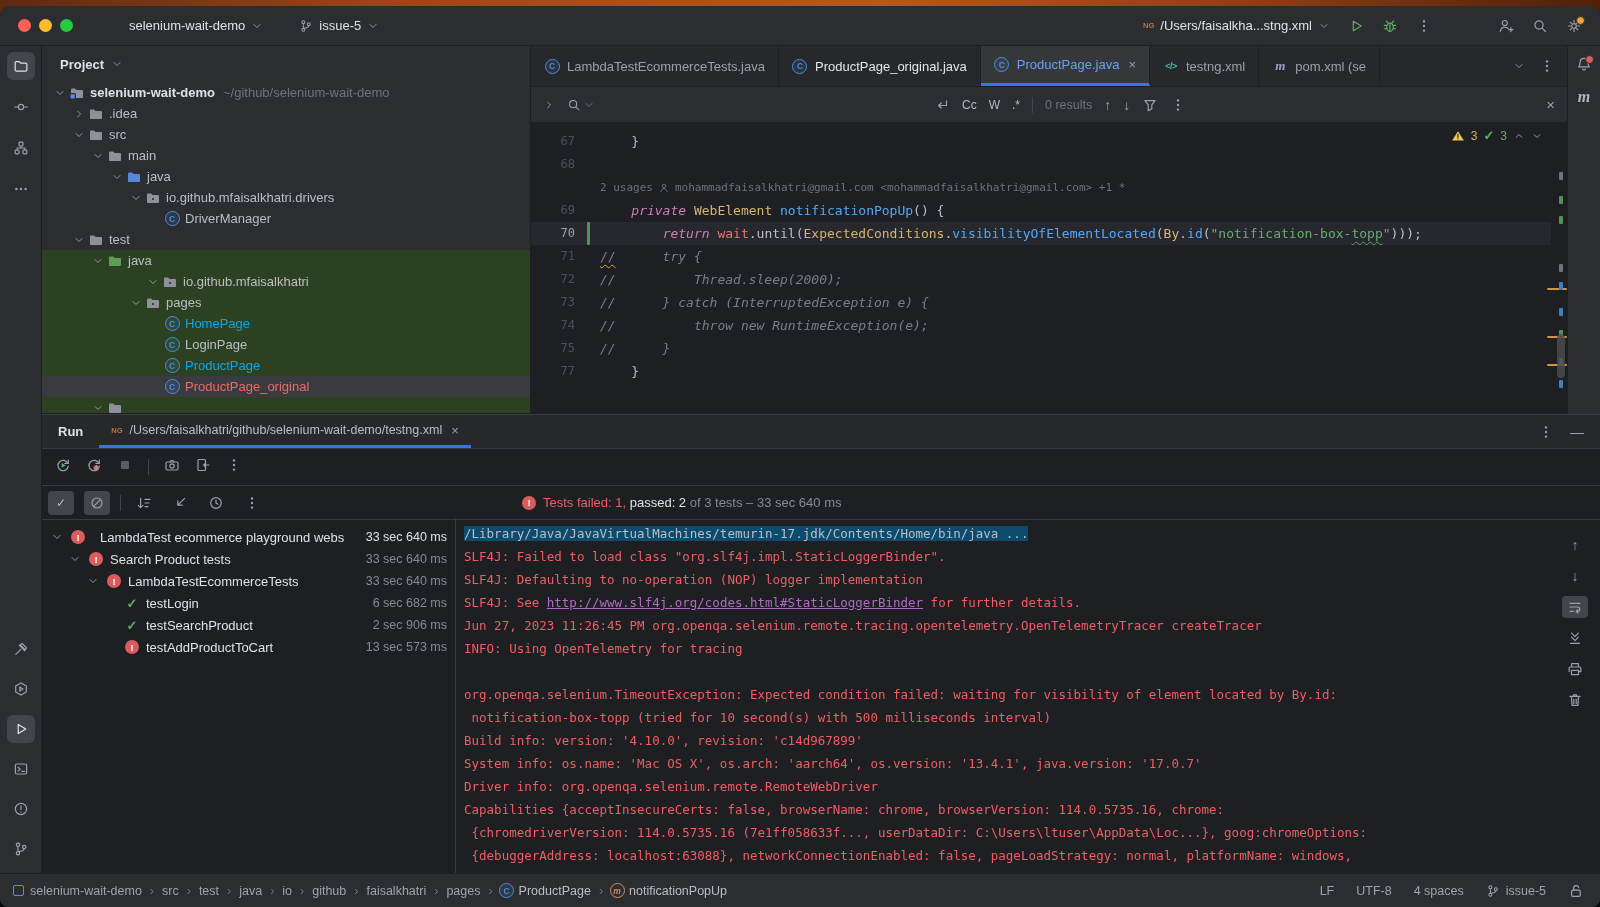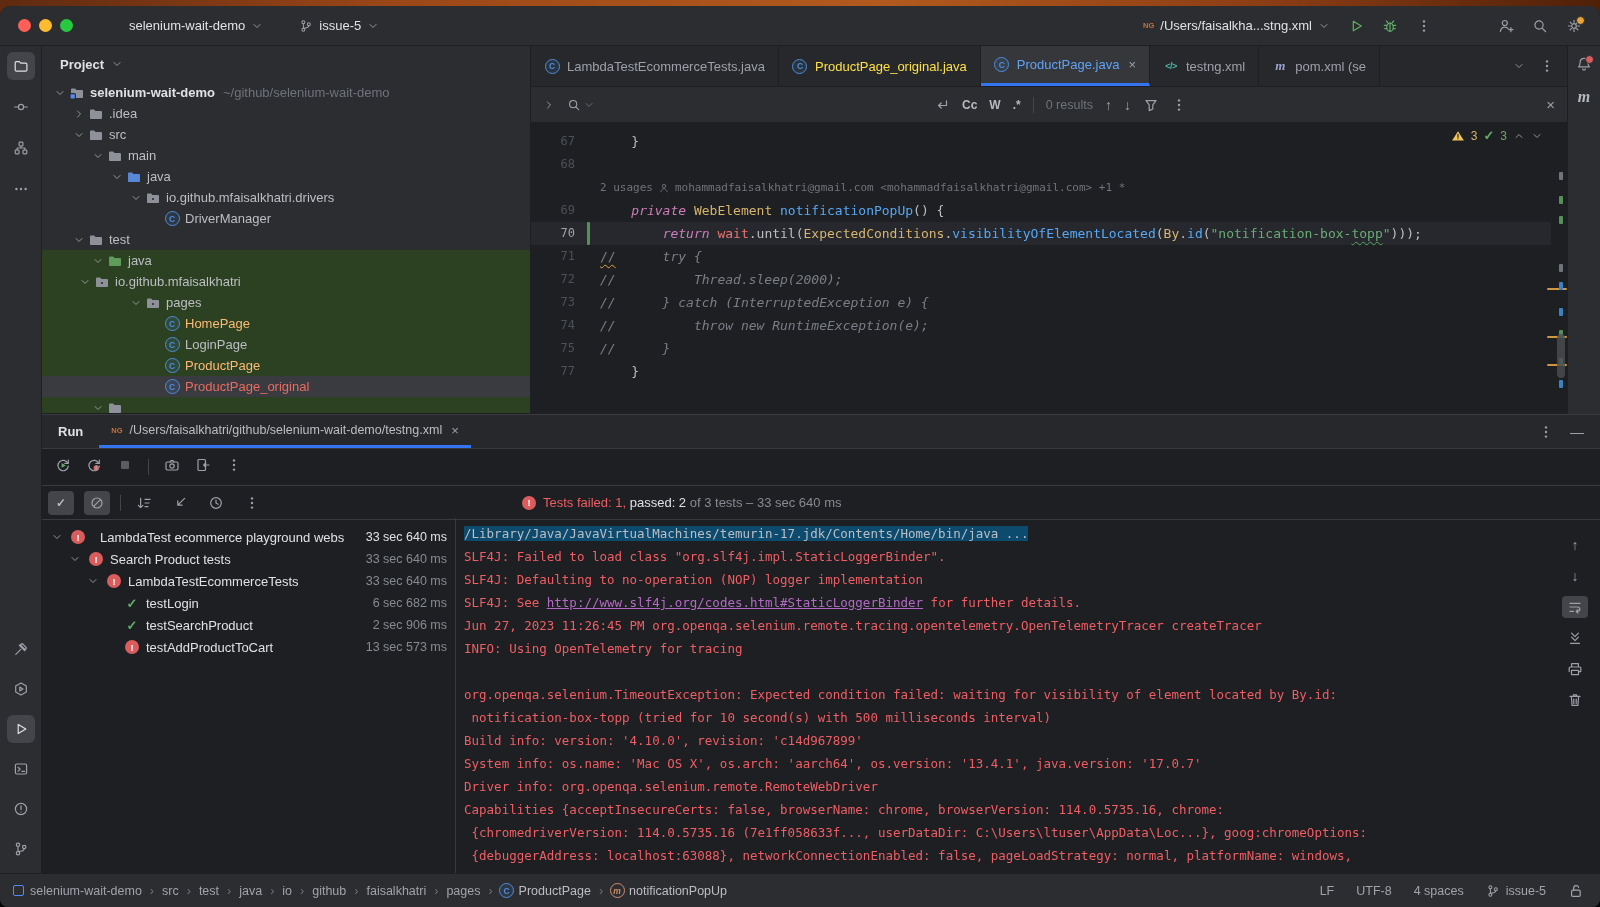--- a/index.html
+++ b/index.html
@@ -40,38 +40,38 @@
   .ic.s12 svg,.ic.s12{width:12px;height:12px}
   .ic.s14 svg,.ic.s14{width:14px;height:14px}
   .cico{width:13px;height:13px;border:1.2px solid #4e8ddb;border-radius:50%;color:#4e8ddb;font-size:8.5px;font-weight:700;display:inline-flex;align-items:center;justify-content:center;background:rgba(78,141,219,.12);font-family:"Liberation Sans",sans-serif;flex:0 0 auto}
   .xico{color:#4db6a5;font-size:9px;font-weight:700;letter-spacing:-.5px;white-space:nowrap}
   .mico{color:#99a3cc;font-style:italic;font-weight:700;font-size:13px;font-family:"Liberation Serif",serif}
   .ngico{color:#c4703f;font-size:7.5px;font-weight:800;letter-spacing:0}
   .meico{width:13px;height:13px;border-radius:50%;border:1.2px solid #cf8e6d;color:#cf8e6d;font-size:8.5px;font-style:italic;font-weight:700;display:inline-flex;align-items:center;justify-content:center;flex:0 0 auto}
   .sqico{width:9px;height:9px;border:1.6px solid #548af7;border-radius:2px;display:inline-block}
   .ebadge{width:14px;height:14px;border-radius:50%;background:#db5c5c;color:#fff;font-size:9.5px;font-weight:800;display:inline-flex;align-items:center;justify-content:center;flex:0 0 auto}
   .pcheck{color:#5fad65;font-weight:700;font-size:13px}
-  .kbd{color:#b6b9bf;font-weight:700;font-size:12px}
+  .kbd{color:#b6b9bf;font-weight:400;font-size:12px}
 
   
   .ptrow{height:21px;display:flex;align-items:center;font-size:13px;color:#bcbec4;white-space:nowrap}
   .ptrow .tchv{width:16px;display:inline-flex;justify-content:center;color:#9da0a8}
   .ptrow .fic{margin:0 5px 0 1px;display:inline-flex}
   .ptrow.scope{background:#2c4122}
   .ptrow.selected{background:#393b40}
   .ptrow .sfx{color:#6f737a;margin-left:8px}
   .ptrow.bold .lab{font-weight:700;color:#dfe1e5}
-  .lab.blue{color:#fdba74}.lab.red{color:#ea6b61}
+  .lab.blue{color:#0ea5e9}.lab.red{color:#ea6b61}
   .fold-gray{color:#8e9199}.fold-blue{color:#5787d6}.fold-green{color:#5f9c59}
 
   
   .tabs{height:40px;background:#26282b;display:flex;align-items:stretch;border-bottom:1px solid #1e1f22;font-size:13px}
   .etab{display:flex;align-items:center;gap:7px;padding:0 13px;color:#9da0a8;border-right:1px solid #1e1f22}
   .etab .tx{white-space:nowrap}
-  .etab.t-red .tx{color:#fde047}
+  .etab.t-red .tx{color:#e5e5e5}
   .etab.t-active{background:#35373b;border-bottom:3px solid #3574f0;color:#dfe1e5}
   .etab.t-active .tx{color:#61a2f5}
   .tclose{color:#9da0a8;font-size:13px;margin-left:2px}
   .tab-extras{margin-left:auto;display:flex;align-items:center;gap:14px;padding-right:12px;color:#9da0a8}
   .srow{height:35px;background:#2b2d30;border-bottom:1px solid #1e1f22;display:flex;align-items:center;gap:12px;padding:0 12px;color:#9da0a8;font-size:12.5px}
   .srow .spacer1{width:315px}
   .srow .flex{flex:1}
   .vdiv{width:1px;height:16px;background:#43454a}
   .dim{color:#6f737a}
 
@@ -428,21 +428,21 @@
               <path d="M4 6l4 4 4-4"></path>
             </svg>
           </span>
           <span class="fic fold-green ic">
             <svg viewBox="0 0 16 16">
               <path d="M2 4.6c0-.6.5-1.1 1.1-1.1h3l1.4 1.5h5.4c.6 0 1.1.5 1.1 1.1v5.8c0 .6-.5 1.1-1.1 1.1H3.1c-.6 0-1.1-.5-1.1-1.1z" fill="currentColor" stroke="none"></path>
             </svg>
           </span>
           <span class="lab">java</span>
         </div>
-        <div class="ptrow scope" style="padding-left: 35px;">
+        <div class="ptrow scope" style="padding-left: 103px;">
           <span class="tchv ic s12">
             <svg viewBox="0 0 16 16">
               <path d="M4 6l4 4 4-4"></path>
             </svg>
           </span>
           <span class="fic ic">
             <svg viewBox="0 0 16 16">
               <path d="M2 4.6c0-.6.5-1.1 1.1-1.1h3l1.4 1.5h5.4c.6 0 1.1.5 1.1 1.1v5.8c0 .6-.5 1.1-1.1 1.1H3.1c-.6 0-1.1-.5-1.1-1.1z" fill="#8e9199" stroke="none"></path>
               <circle cx="8" cy="9" r="1.1" fill="#2b2d30" stroke="none"></circle>
             </svg>

